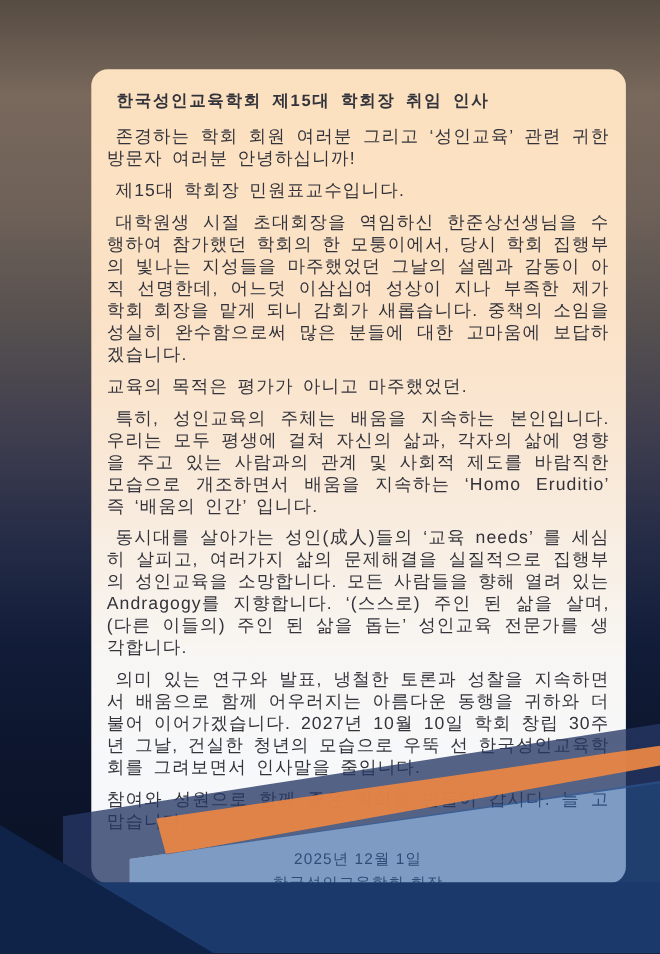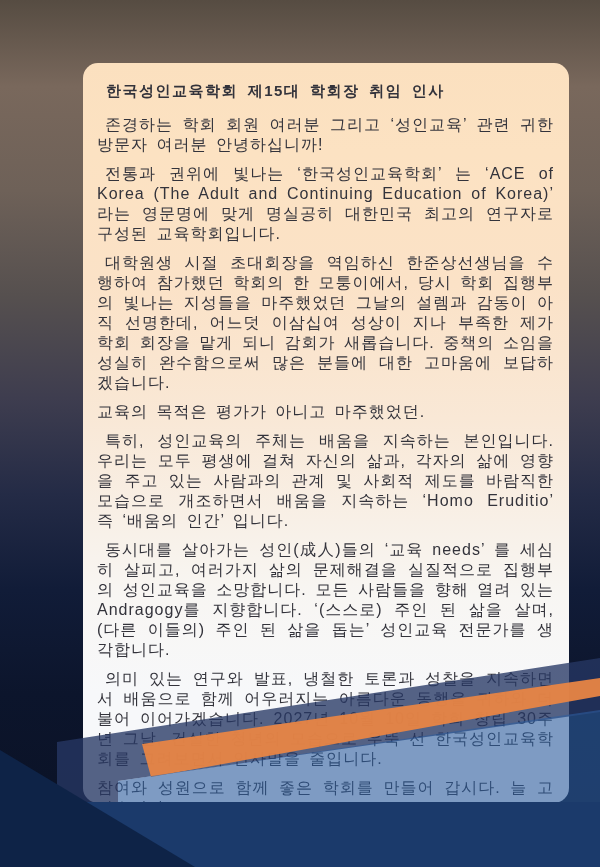--- a/index.html
+++ b/index.html
@@ -63,21 +63,21 @@
 </style>
 </head>
 <body>
 
 <div class="stage">
   <div class="layer bg"></div>
 
   <div class="card">
     <h1>한국성인교육학회 제15대 학회장 취임 인사</h1>
     <p>존경하는 학회 회원 여러분 그리고 ‘성인교육’ 관련 귀한 방문자 여러분 안녕하십니까!</p>
-    <p>전통과 권위에 빛나는 ‘한국성인교육학회’ 는 ‘ACE of Korea (The Adult and Continuing Education of Korea)’ 라는 영문명에 맞게 명실공히 대한민국 최고의 연구자로 구성된 교육학회입니다.</p>
+    <p>제15대 학회장 민원표교수입니다.</p>
     <p>대학원생 시절 초대회장을 역임하신 한준상선생님을 수행하여 참가했던 학회의 한 모퉁이에서, 당시 학회 집행부의 빛나는 지성들을 마주했었던 그날의 설렘과 감동이 아직 선명한데, 어느덧 이삼십여 성상이 지나 부족한 제가 학회 회장을 맡게 되니 감회가 새롭습니다. 중책의 소임을 성실히 완수함으로써 많은 분들에 대한 고마움에 보답하겠습니다.</p>
     <p class="flush">교육의 목적은 평가가 아니고 마주했었던.</p>
     <p>특히, 성인교육의 주체는 배움을 지속하는 본인입니다. 우리는 모두 평생에 걸쳐 자신의 삶과, 각자의 삶에 영향을 주고 있는 사람과의 관계 및 사회적 제도를 바람직한 모습으로 개조하면서 배움을 지속하는 ‘Homo Eruditio’ 즉 ‘배움의 인간’ 입니다.</p>
     <p>동시대를 살아가는 성인(成人)들의 ‘교육 needs’ 를 세심히 살피고, 여러가지 삶의 문제해결을 실질적으로 집행부의 성인교육을 소망합니다. 모든 사람들을 향해 열려 있는 Andragogy를 지향합니다. ‘(스스로) 주인 된 삶을 살며, (다른 이들의) 주인 된 삶을 돕는’ 성인교육 전문가를 생각합니다.</p>
     <p>의미 있는 연구와 발표, 냉철한 토론과 성찰을 지속하면서 배움으로 함께 어우러지는 아름다운 동행을 귀하와 더불어 이어가겠습니다. 2027년 10월 10일 학회 창립 30주년 그날, 건실한 청년의 모습으로 우뚝 선 한국성인교육학회를 그려보면서 인사말을 줄입니다.</p>
     <p class="flush">참여와 성원으로 함께 좋은 학회를 만들어 갑시다. 늘 고맙습니다.</p>
     <div class="signature">
       <div>2025년 12월 1일</div>
       <div>한국성인교육학회 회장</div>
       <div>민   원   표  拜上</div>

